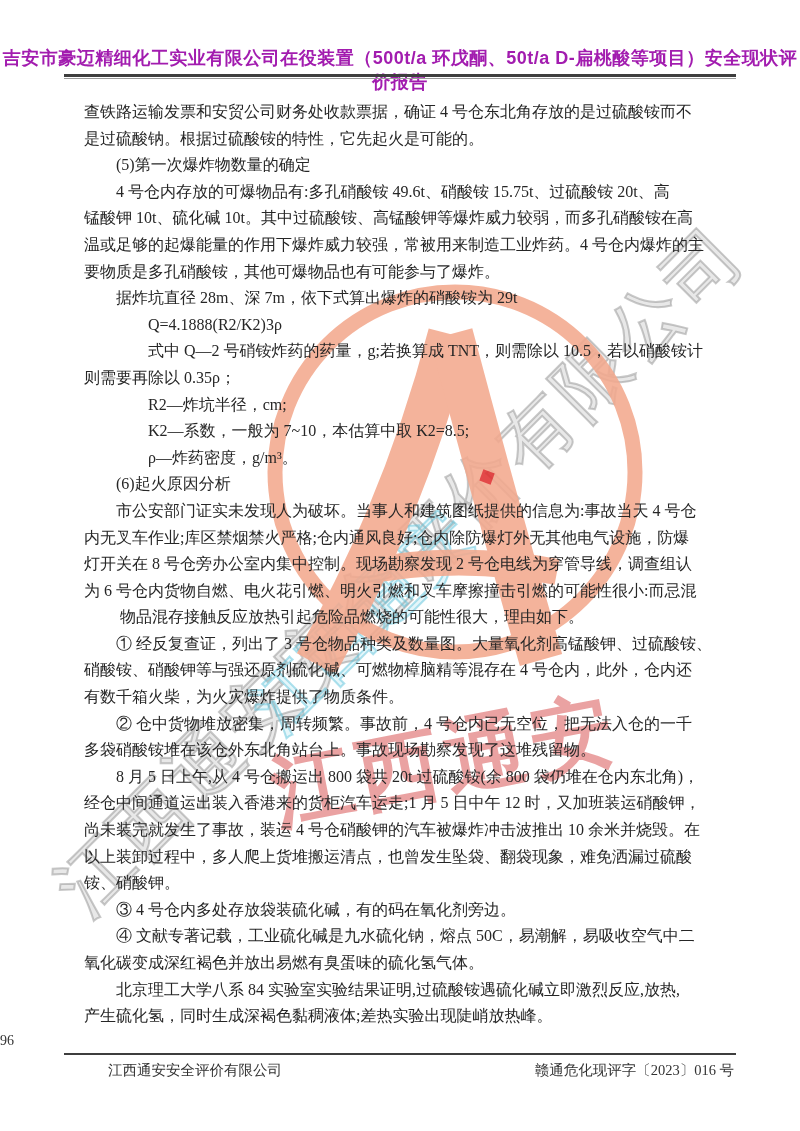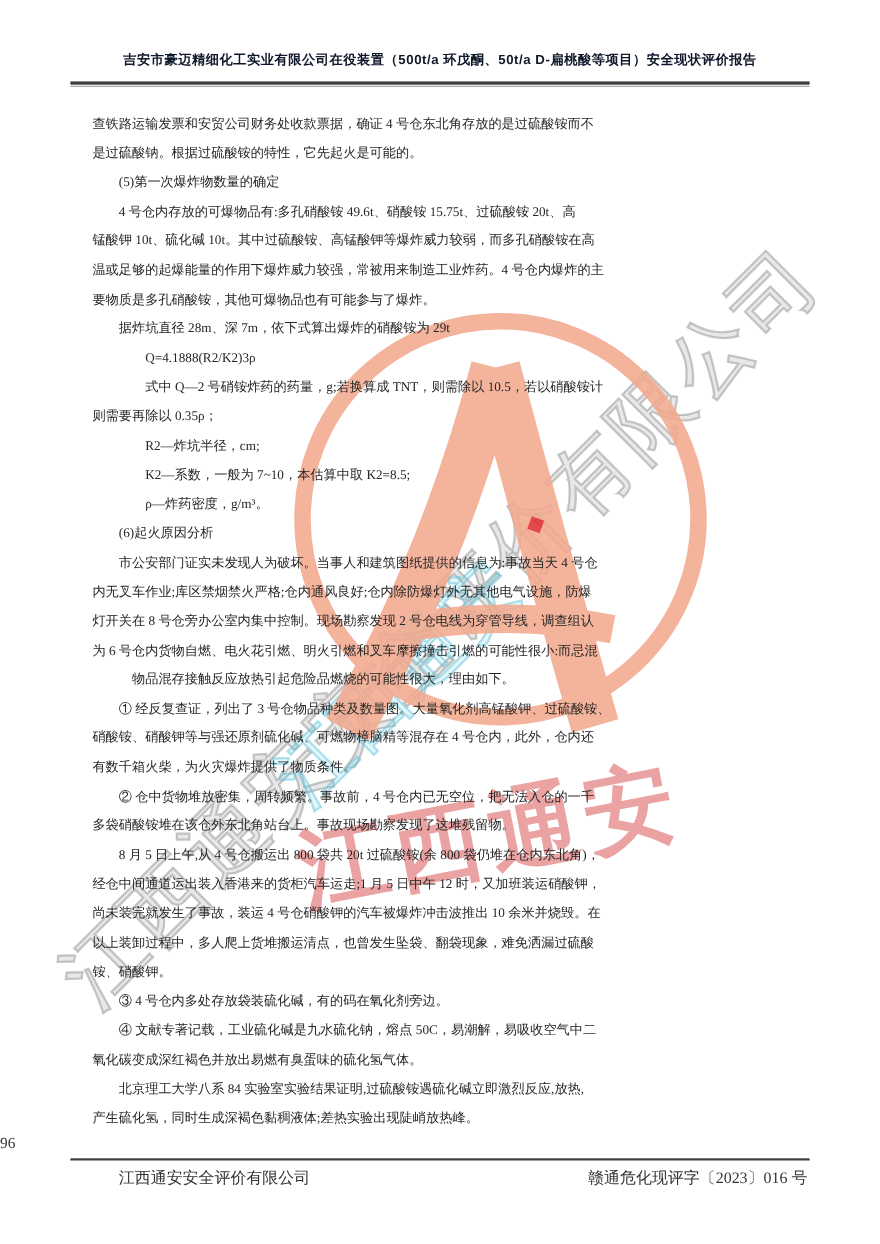--- a/index.html
+++ b/index.html
@@ -10,34 +10,34 @@
     background:#ffffff;
     overflow:hidden;
     font-family:"Liberation Serif","DejaVu Serif",serif;
     color:#262626;
   }
   
   .header-title{
     position:absolute;top:46px;left:0;width:100%;
     text-align:center;
     font-family:"Liberation Sans","DejaVu Sans",sans-serif;
-    font-weight:bold;font-size:12px;color:#0f172a;
+    font-weight:bold;font-size:18px;color:#a21caf;
     letter-spacing:0.5px;
   }
   .header-rule{position:absolute;top:74px;left:64px;width:672px;}
   .rule-thick{height:3px;background:#3e3e3e;}
   .rule-thin{height:1px;background:#9a9a9a;margin-top:1px;}
   
   .body-lines{
     position:absolute;top:99px;left:84px;width:634px;
     z-index:2;
   }
   .bline{
     height:26.6px;line-height:26.6px;
-    font-size:12px;color:#262626;
+    font-size:16px;color:#262626;
     white-space:nowrap;
   }
   
   .page-number{
     position:absolute;top:1033px;left:0;width:100%;
     text-align:left;font-size:14px;color:#333;z-index:2;
   }
   .footer-rule{position:absolute;top:1053px;left:64px;width:672px;height:2px;background:#3e3e3e;z-index:2;}
   .footer-row{
     position:absolute;top:1058px;left:64px;width:672px;height:24px;

